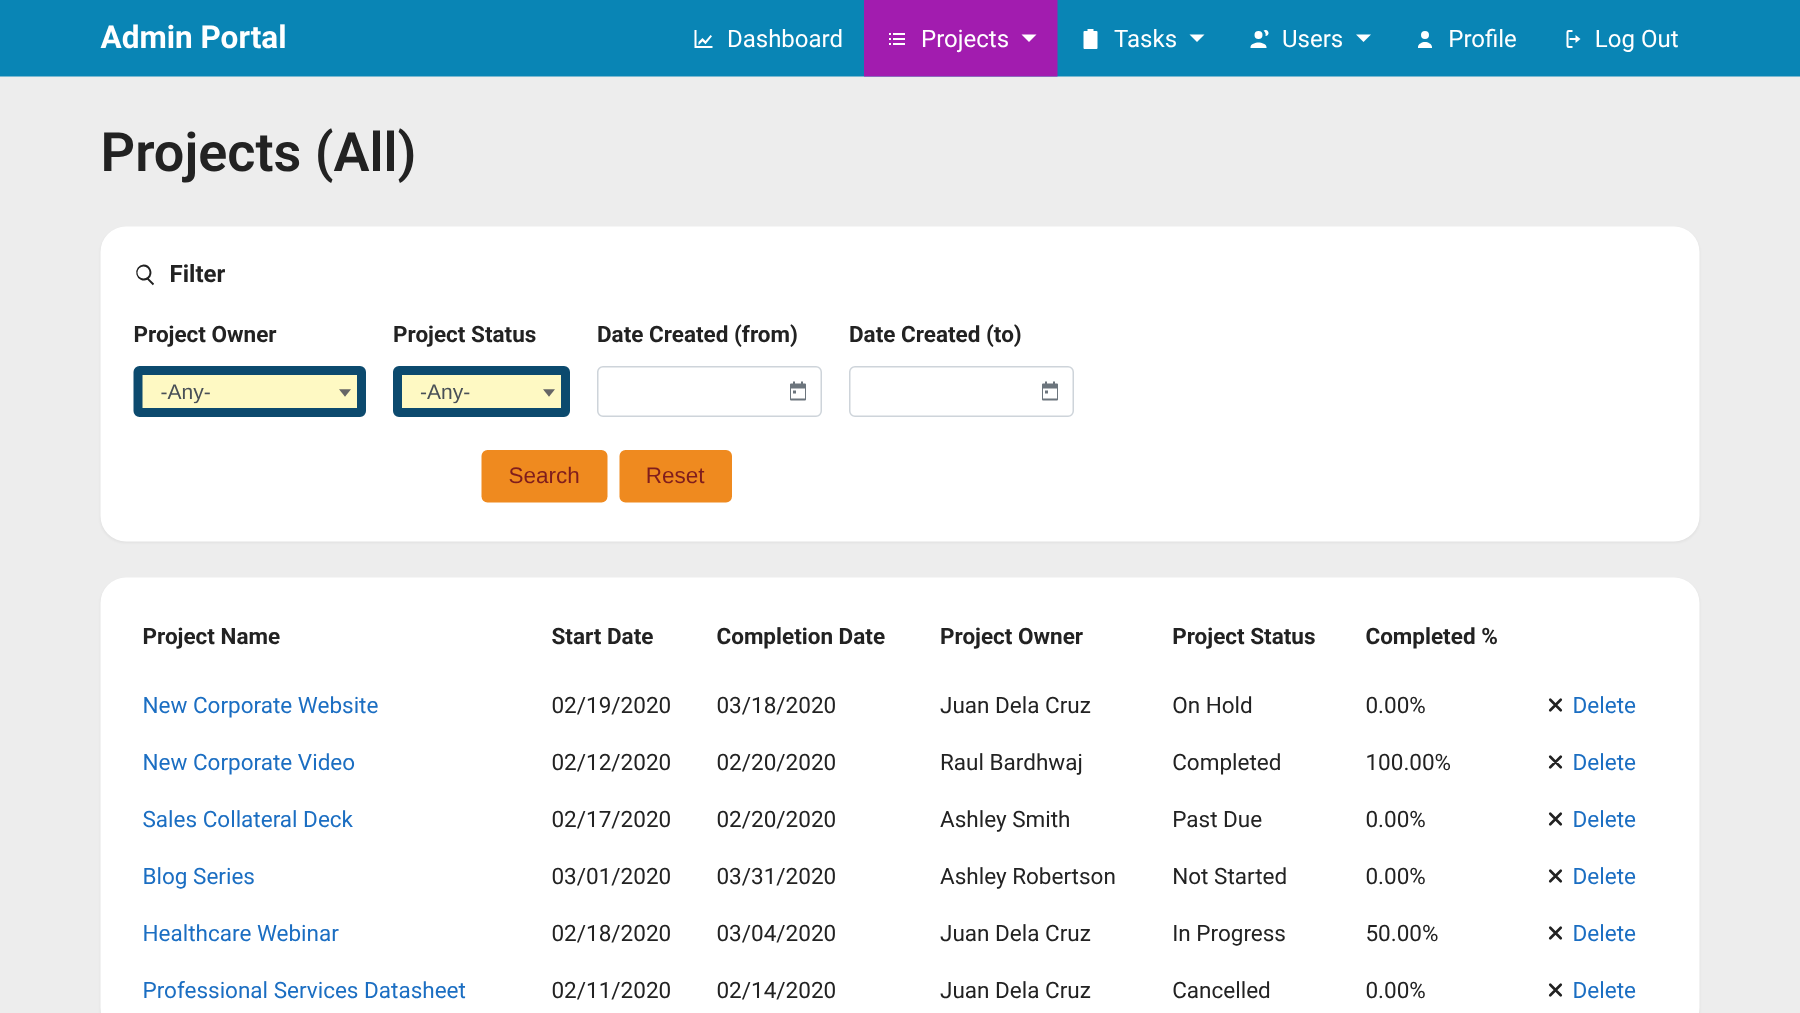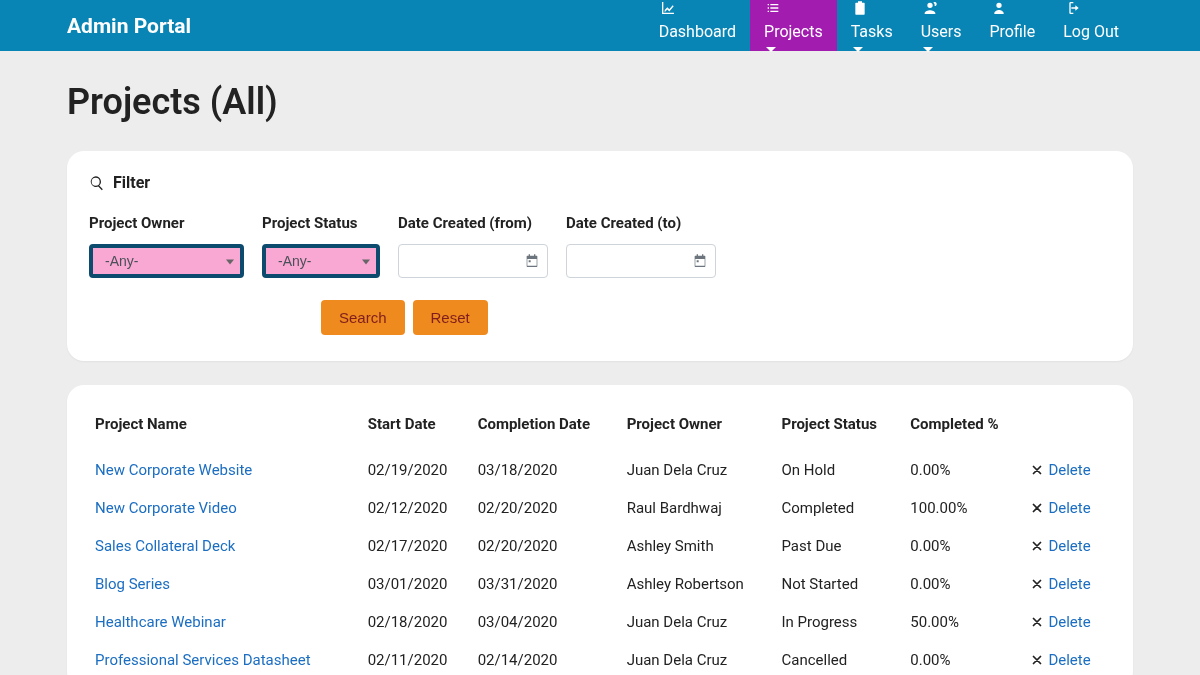--- a/index.html
+++ b/index.html
@@ -2,37 +2,37 @@
 <html><head>
   <meta charset="utf-8">
   <style>
     * { box-sizing: border-box; margin: 0; padding: 0; }
     body { font-family: -apple-system, BlinkMacSystemFont, "Segoe UI", Roboto, sans-serif; background: #ededed; color: #212529; font-size: 16px; }
     
     .navbar { background: #0985b5; height: 51px; display: flex; align-items: center; padding: 17px 16px; }
     .navbar-inner { max-width: 1090px; width: 100%; margin: 0 auto; display: flex; align-items: center; padding: 0 12px; }
     .brand { color: #fff; font-weight: 700; font-size: 21px; }
     .nav-items { margin-left: auto; display: flex; align-items: stretch; height: 51px; list-style: none; }
-    .nav-item { display: flex; padding: 0 14px; color: #fff; cursor: pointer; gap: 6px; font-size: 16px; flex-direction: column; }
+    .nav-item { display: flex; align-items: center; padding: 0 14px; color: #fff; cursor: pointer; gap: 6px; font-size: 16px; }
     .nav-item.active { background: #a21caf; }
     .nav-icon { display: inline-flex; width: 18px; height: 16px; }
     .caret { width: 0; height: 0; border-left: 5px solid transparent; border-right: 5px solid transparent; border-top: 5px solid #fff; margin-left: 2px; }
     
     .container { max-width: 1090px; margin: 0 auto; padding: 0 12px; }
     .page-title { font-size: 36px; font-weight: 600; color: #222; margin: 30px 0 28px; }
     
     .card { background: #fff; border-radius: 17px; padding: 22px 22px 26px; margin-bottom: 24px; box-shadow: 0 1px 2px rgba(0,0,0,0.05); }
     
     .filter-header { display: flex; align-items: center; gap: 8px; font-weight: 700; font-size: 16px; color: #222; margin-bottom: 22px; }
     .filter-header .icon { width: 16px; height: 16px; }
     
     .filter-row { display: flex; gap: 18px; margin-bottom: 22px; flex-wrap: wrap; }
     .filter-group { display: flex; flex-direction: column; gap: 12px; }
     .filter-label { font-weight: 700; font-size: 15px; color: #222; }
-    .select { height: 34px; border: 4px solid #0c4a6e; border-radius: 4px; padding: 0 24px 0 12px; font-size: 14px; color: #495057; background: #f9a8d4; appearance: none; position: relative; min-width: 155px; }
+    .select { height: 34px; border: 6px solid #0c4a6e; border-radius: 4px; padding: 0 24px 0 12px; font-size: 14px; color: #495057; background: #fef9c3; appearance: none; position: relative; min-width: 155px; }
     .select-wrap { position: relative; display: inline-block; }
     .select-wrap::after { content: ""; position: absolute; right: 10px; top: 50%; transform: translateY(-30%); width: 0; height: 0; border-left: 4px solid transparent; border-right: 4px solid transparent; border-top: 5px solid #666; pointer-events: none; }
     .date-input { height: 34px; width: 150px; border: 1px solid #ced4da; border-radius: 4px; padding: 0 34px 0 10px; font-size: 14px; background: #fff; }
     .date-wrap { position: relative; display: inline-block; }
     .date-icon { position: absolute; right: 8px; top: 50%; transform: translateY(-50%); width: 16px; height: 16px; color: #6c757d; pointer-events: none; }
     
     .btn-row { display: flex; gap: 8px; padding-left: 232px; }
     .btn { border: none; border-radius: 4px; padding: 9px 18px; font-size: 15px; cursor: pointer; color: #7f1d1d; }
     .btn-orange { background: #ef8a1f; }
     

